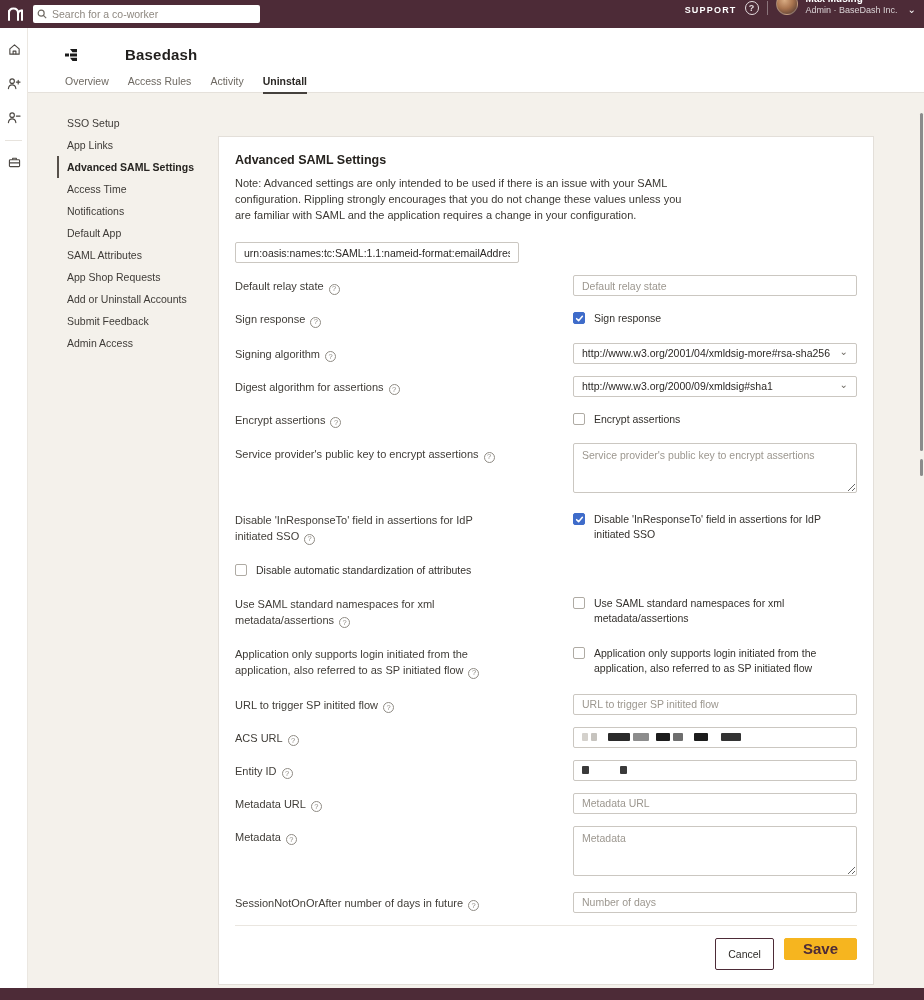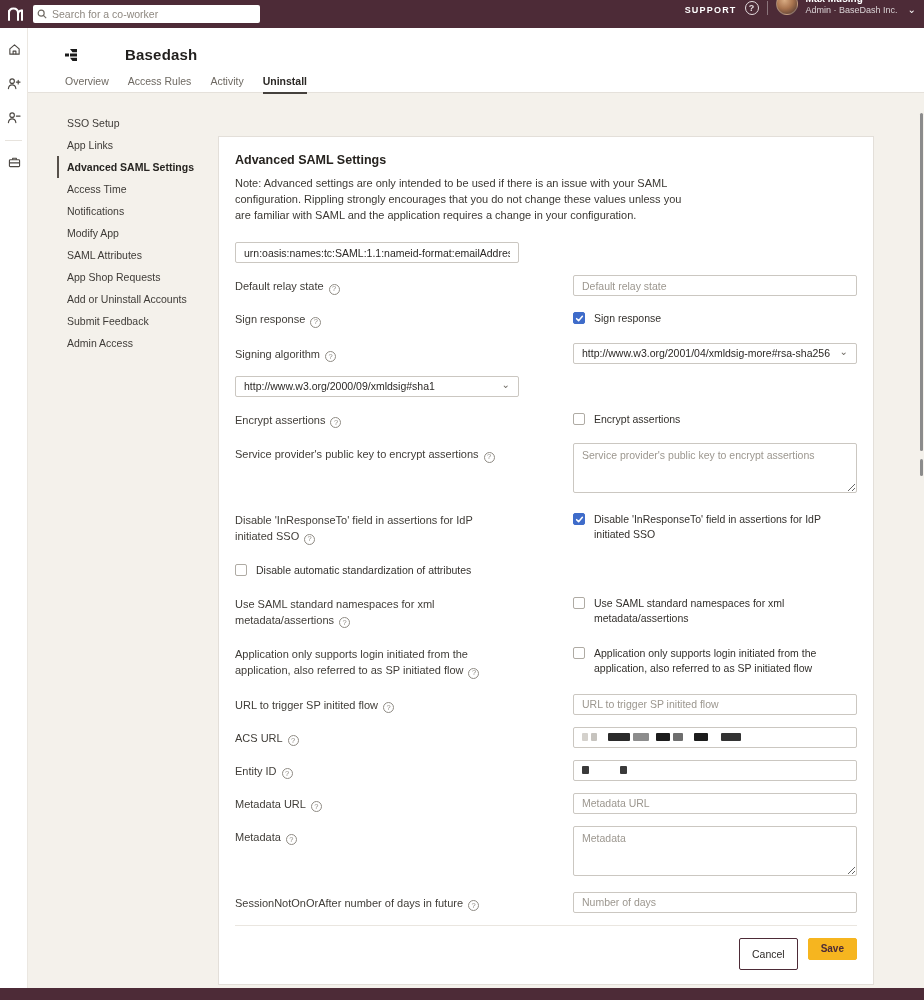--- a/index.html
+++ b/index.html
@@ -62,21 +62,21 @@
   .cbox svg { display:none; }
   .cbox.on { background:#3F6CCA; border-color:#3F6CCA; }
   .cbox.on svg { display:block; }
   .cblabel { font-size:10.5px; color:#33302C; line-height:15px; }
 
   .redwrap { display:flex; align-items:center; gap:3px; padding:0 8px; }
   .rb { display:inline-block; height:8px; border-radius:1px; }
 
   .cardfoot { border-top:1px solid #EAE6E0; margin-top:6px; padding-top:12px; display:flex; justify-content:flex-end; gap:10px; }
   .btn-cancel { height:32px; padding:0 12px; background:#fff; border:1px solid #4D2B37; border-radius:2px; font-size:10.5px; color:#2E2B28; cursor:pointer; }
-  .btn-save { height:22px; padding:0 12px; background:#F6B51F; border:1px solid #F6B51F; border-radius:2px; font-size:10px; font-weight:700; color:#4D2B37; cursor:pointer; }
+  .btn-save { height:22px; padding:0 18px; background:#F6B51F; border:1px solid #F6B51F; border-radius:2px; font-size:15px; font-weight:700; color:#4D2B37; cursor:pointer; }
 
   
   .sb-thumb { position:absolute; right:1px; width:3px; background:#8B8B8B; border-radius:2px; z-index:25; }
   .botbar { position:absolute; left:0; bottom:0; width:924px; height:12px; background:#4D2B37; z-index:30; }
 </style>
 </head>
 <body>
 
 <div class="topbar">
   <svg class="ripple-logo" viewBox="0 0 17 16" fill="none" stroke="#fff" stroke-width="2" stroke-linecap="round">
@@ -149,21 +149,21 @@
     <span class="tab active">Uninstall</span>
   </div>
 </div>
 
 <div class="sidenav">
   <div class="nav-item">SSO Setup</div>
   <div class="nav-item">App Links</div>
   <div class="nav-item active">Advanced SAML Settings</div>
   <div class="nav-item">Access Time</div>
   <div class="nav-item">Notifications</div>
-  <div class="nav-item">Modify App</div>
+  <div class="nav-item">Default App</div>
   <div class="nav-item">SAML Attributes</div>
   <div class="nav-item">App Shop Requests</div>
   <div class="nav-item">Add or Uninstall Accounts</div>
   <div class="nav-item">Submit Feedback</div>
   <div class="nav-item">Admin Access</div>
 </div>
 
 <div class="card">
   <h2>Advanced SAML Settings</h2>
   <p class="note">Note: Advanced settings are only intended to be used if there is an issue with your SAML configuration. Rippling strongly encourages that you do not change these values unless you are familiar with SAML and the application requires a change in your configuration.</p>
@@ -195,20 +195,21 @@
     <div class="flabel"><span>Signing algorithm</span><span class="help">?</span></div>
     <div class="fctl">
         <div class="sel">
           <span>http://www.w3.org/2001/04/xmldsig-more#rsa-sha256</span>
           <span class="chev">⌄</span>
         </div>
       </div>
   </div>
 
   <div class="row">
+    <div class="flabel"><span>Digest algorithm for assertions</span><span class="help">?</span></div>
     <div class="fctl">
         <div class="sel">
           <span>http://www.w3.org/2000/09/xmldsig#sha1</span>
           <span class="chev">⌄</span>
         </div>
       </div>
   </div>
 
   <div class="row cb">
     <div class="flabel"><span>Encrypt assertions</span><span class="help">?</span></div>

